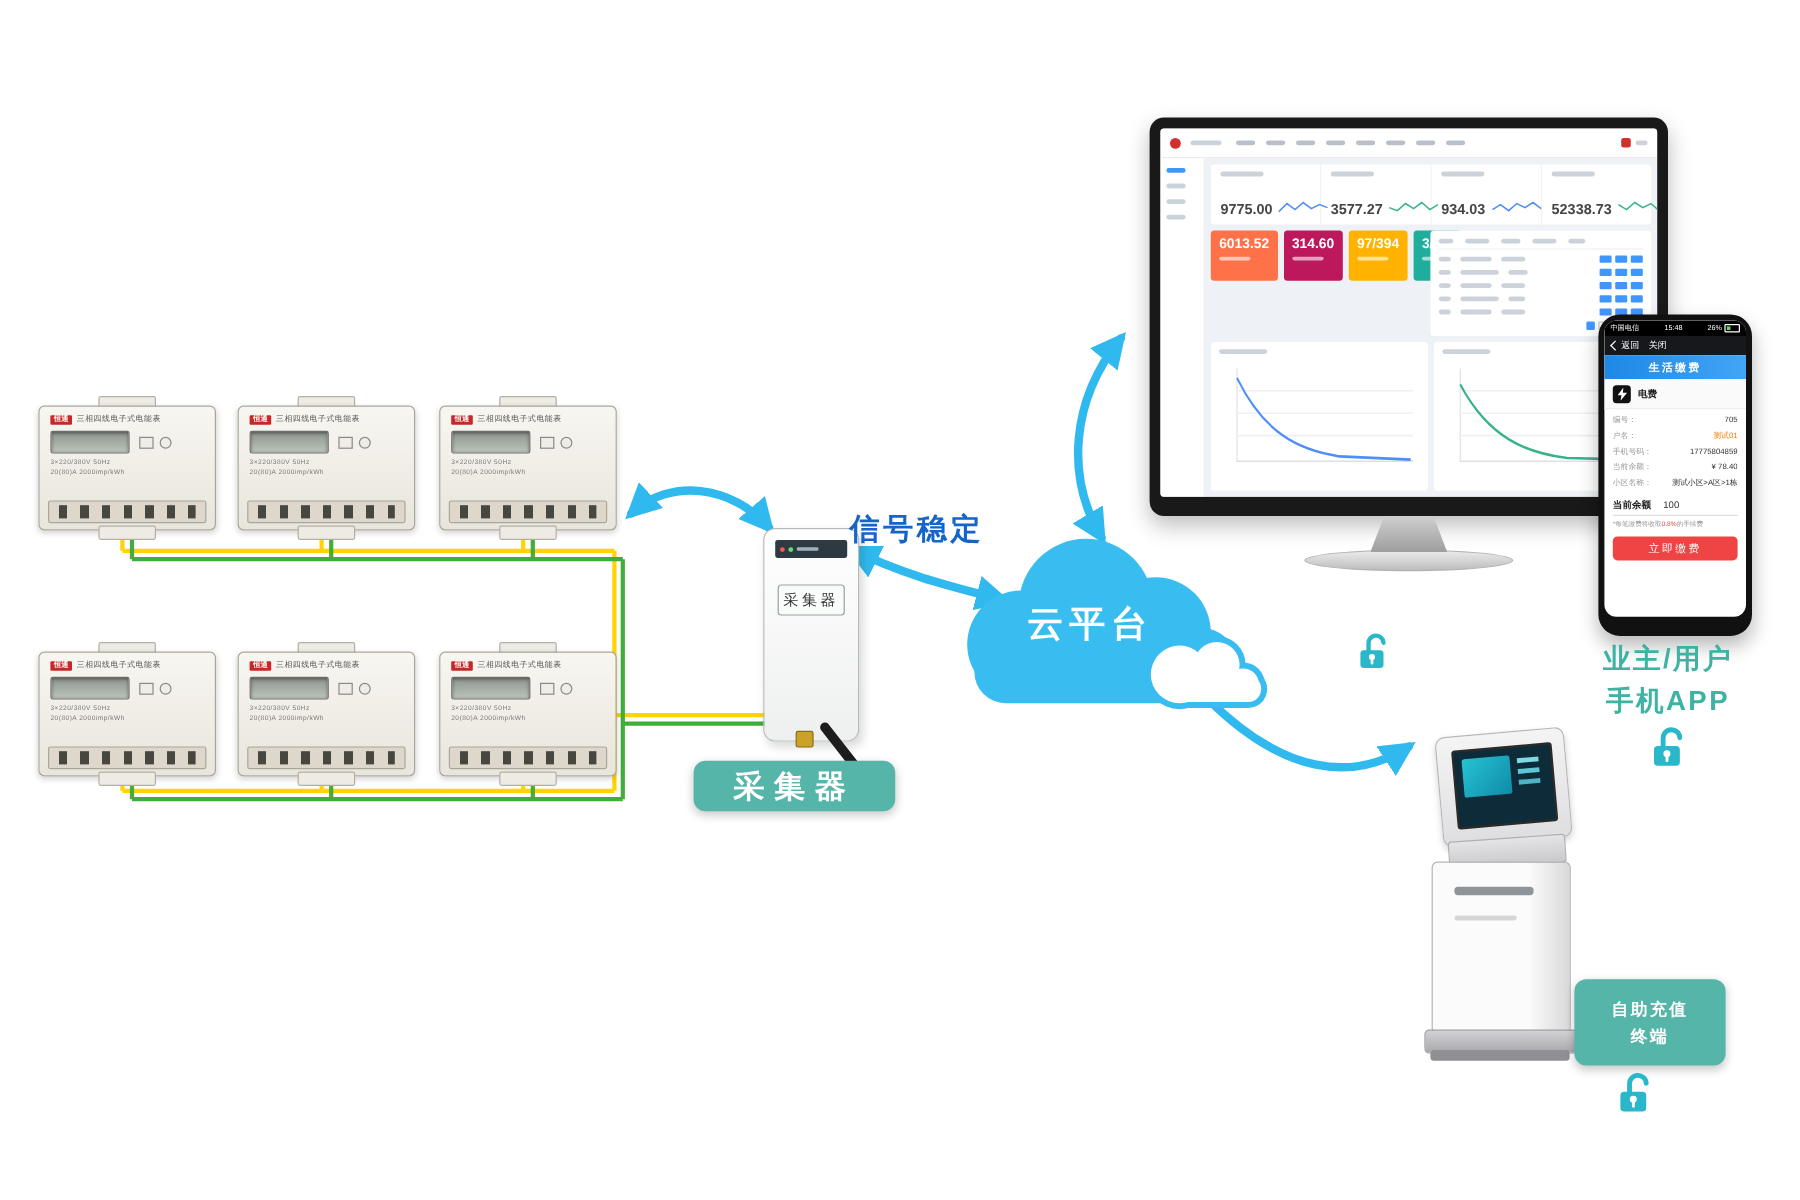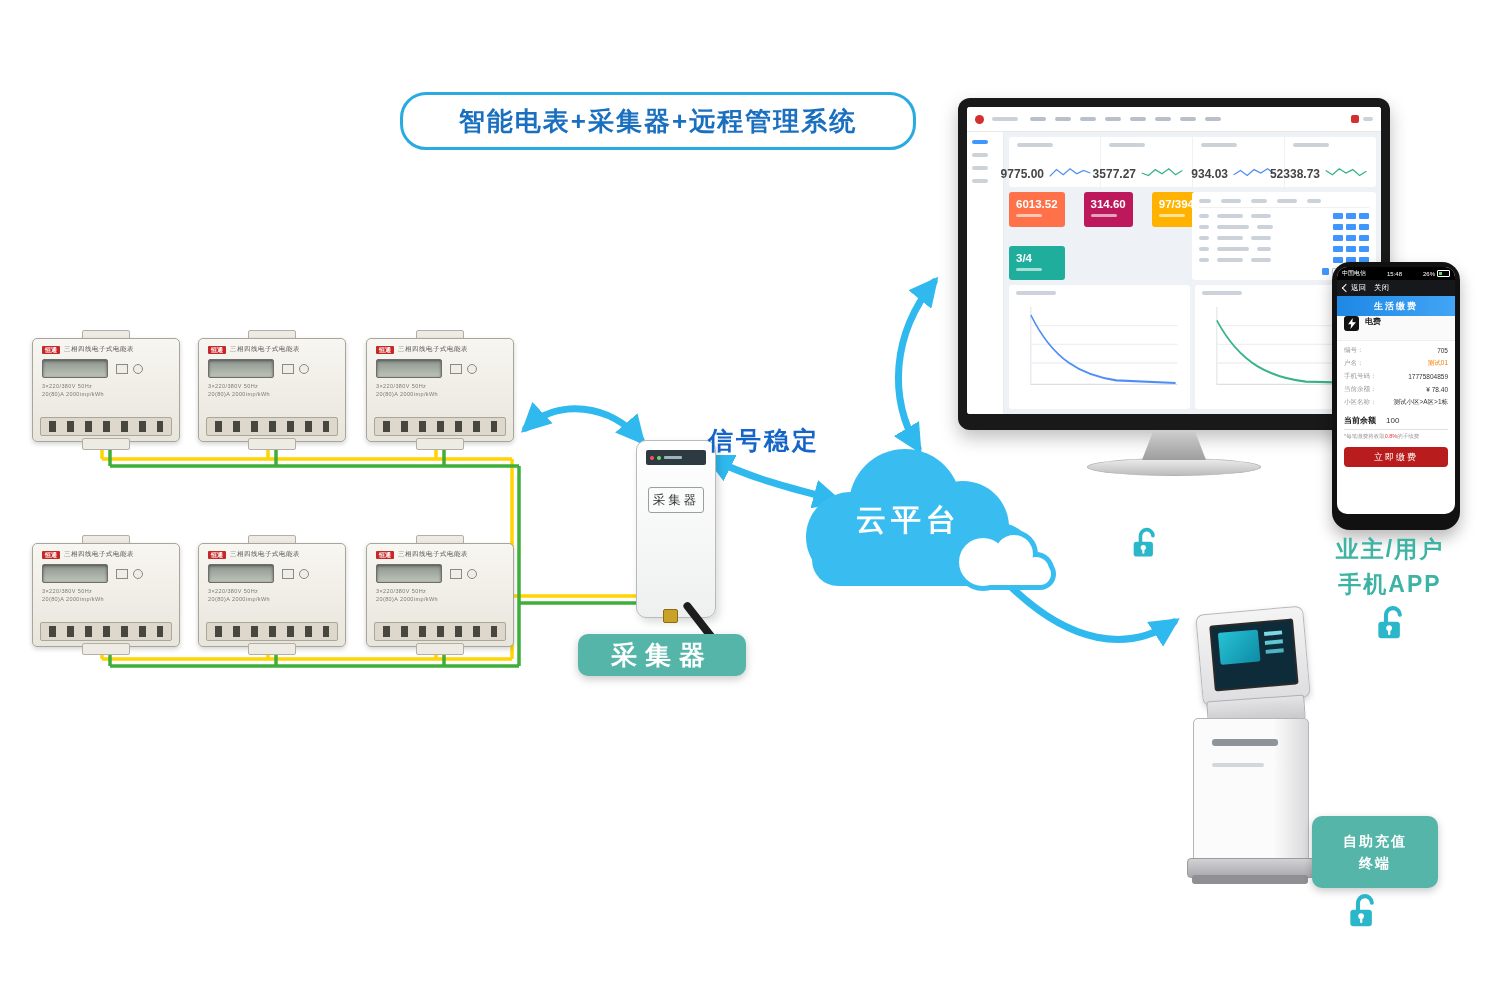--- a/index.html
+++ b/index.html
@@ -97,25 +97,25 @@
   .dash-lower{flex:1;display:flex;min-height:0}
   .dash-side{width:26px;background:#fff;border-right:1px solid #ededed;padding:8px 5px;
     display:flex;flex-direction:column;gap:9px}
   .dash-side .sk{width:16px}
   .dash-side .sk.on{background:#4096ff}
   .dash-main{flex:1;background:#eef1f5;padding:5px;display:flex;flex-direction:column;gap:5px;min-width:0}
   .stats{background:#fff;border-radius:3px;display:flex;flex:none;height:50px}
   .stat{flex:1;padding:6px 8px;border-right:1px solid #f2f2f2;display:flex;flex-direction:column;
     justify-content:space-between;min-width:0}
   .stat:last-child{border-right:none}
-  .stat-row{display:flex;align-items:flex-end;justify-content:flex-end;gap:4px}
+  .stat-row{display:flex;align-items:flex-end;justify-content:flex-start;gap:4px}
   .stat-val{font-size:12px;font-weight:700;color:#454545;white-space:nowrap}
   .spark{width:44px;height:16px;flex:none}
   .mid{display:flex;gap:5px;flex:none;height:88px}
-  .tiles{width:178px;display:grid;grid-template-columns:1fr 1fr 1fr;grid-template-rows:1fr 1fr;gap:19px;flex:none}
+  .tiles{width:178px;display:grid;grid-template-columns:1fr 1fr 1fr 1fr;grid-template-rows:1fr 1fr;gap:5px;flex:none}
   .tile{border-radius:3px;color:#fff;padding:6px 7px;display:flex;flex-direction:column;gap:4px}
   .tile .tv{font-size:11.5px;font-weight:700}
   .tile .tb{width:26px;height:3px;background:rgba(255,255,255,.6);border-radius:2px}
   .tile.t0{background:#ff7148}.tile.t1{background:#be185d}.tile.t2{background:#ffb300}.tile.t3{background:#1fae9b}
   .table-card{flex:1;background:#fff;border-radius:3px;padding:5px 7px;display:flex;flex-direction:column;gap:4px;min-width:0}
   .thead{display:flex;gap:10px;padding:2px 0 4px;border-bottom:1px solid #f0f0f0;align-items:center}
   .trow{display:flex;align-items:center;gap:8px;height:8px}
   .btns{margin-left:auto;display:flex;gap:3px}
   .btns i{width:10px;height:6px;background:#4096ff;border-radius:1px}
   .pager{display:flex;gap:3px;justify-content:flex-end;margin-top:auto}
@@ -140,37 +140,37 @@
   .p-batt::after{content:"";position:absolute;left:1px;top:1px;bottom:1px;width:3px;background:#6cd26c}
   .p-nav{height:16px;background:#17181c;color:#fff;display:flex;align-items:center;gap:8px;
     padding:0 6px;font-size:7.5px;flex:none}
   .p-back{display:flex;align-items:center;gap:2px}
   .chev{width:5px;height:5px;border-left:1.5px solid #fff;border-bottom:1.5px solid #fff;
     transform:rotate(45deg);display:inline-block}
   .p-banner{height:20px;background:linear-gradient(90deg,#1e88e5,#42a5f5);color:#fff;
     display:flex;align-items:center;justify-content:center;font-size:9px;font-weight:700;
     letter-spacing:2px;flex:none}
   .p-service{height:24px;background:#fafafa;border-bottom:1px solid #eee;display:flex;
-    align-items:flex-start;gap:6px;padding:0 7px;flex:none}
+    align-items:center;gap:6px;padding:0 7px;flex:none}
   .p-bolt{width:15px;height:15px;background:#111;border-radius:3px;display:flex;
     align-items:center;justify-content:center;flex:none}
   .p-bolt svg{width:8px;height:11px}
   .p-service-label{font-size:8px;font-weight:700;color:#222}
   .p-rows{padding:3px 7px 0;flex:none}
   .p-row{height:13px;display:flex;align-items:center;font-size:6.5px}
   .p-label{color:#999;flex:none}
   .p-val{margin-left:auto;color:#333;white-space:nowrap;overflow:hidden}
   .p-val.orange{color:#f57c00}
   .p-amount{margin:3px 7px 0;height:17px;border-bottom:1px solid #e0e0e0;display:flex;
     align-items:center;gap:10px;font-size:8px;flex:none}
   .p-amt-label{font-weight:700;color:#222}
   .p-amt-val{color:#333}
   .p-note{margin:3px 7px 0;font-size:5.5px;color:#9a9a9a;flex:none}
   .p-note .red{color:#e53935}
-  .p-pay{margin:7px 7px 0;height:20px;background:#b91c1c;color:#fff;border:none;
+  .p-pay{margin:7px 7px 0;height:20px;background:#ef4444;color:#fff;border:none;
     border-radius:4px;font-size:9px;letter-spacing:2px;font-family:Liberation Sans, sans-serif;flex:none}
 
   
   .kiosk{position:absolute;left:1185px;top:610px;width:136px;height:276px}
   .k-head{position:absolute;left:14px;top:0;width:106px;height:90px;background:linear-gradient(#f4f4f5,#dedee0);
     border:1px solid #b8b8bb;border-radius:8px;transform:rotate(-5deg);box-shadow:0 3px 6px rgba(0,0,0,.18)}
   .k-screen{position:absolute;left:12px;top:11px;width:80px;height:62px;background:#0d2b38;
     border:2px solid #2a2a2a;border-radius:3px;overflow:hidden}
   .k-screen::before{content:"";position:absolute;left:6px;top:6px;width:40px;height:32px;
     background:linear-gradient(135deg,#27c3d4,#0e8ba6);border-radius:2px}
@@ -226,23 +226,20 @@
       </g>
       <g fill="#ffffff">
         <circle cx="983" cy="562" r="24"></circle>
         <circle cx="1014" cy="554" r="19"></circle>
         <circle cx="1036" cy="570" r="13"></circle>
         <rect x="971" y="563" width="80" height="22" rx="11"></rect>
       </g>
     </g>
   </svg>
 
-  <div class="subtitle-box">
-    <span>智能电表+采集器+远程管理系统</span>
-  </div>
 
   <div class="meter" style="left:32px;top:338px">
     <i class="m-ear t"></i>
     <div class="m-body">
       <div class="m-row1">
         <span class="m-brand">恒通</span>
         <span class="m-type">三相四线电子式电能表</span>
       </div>
       <div class="m-row2">
         <span class="m-lcd"></span>

